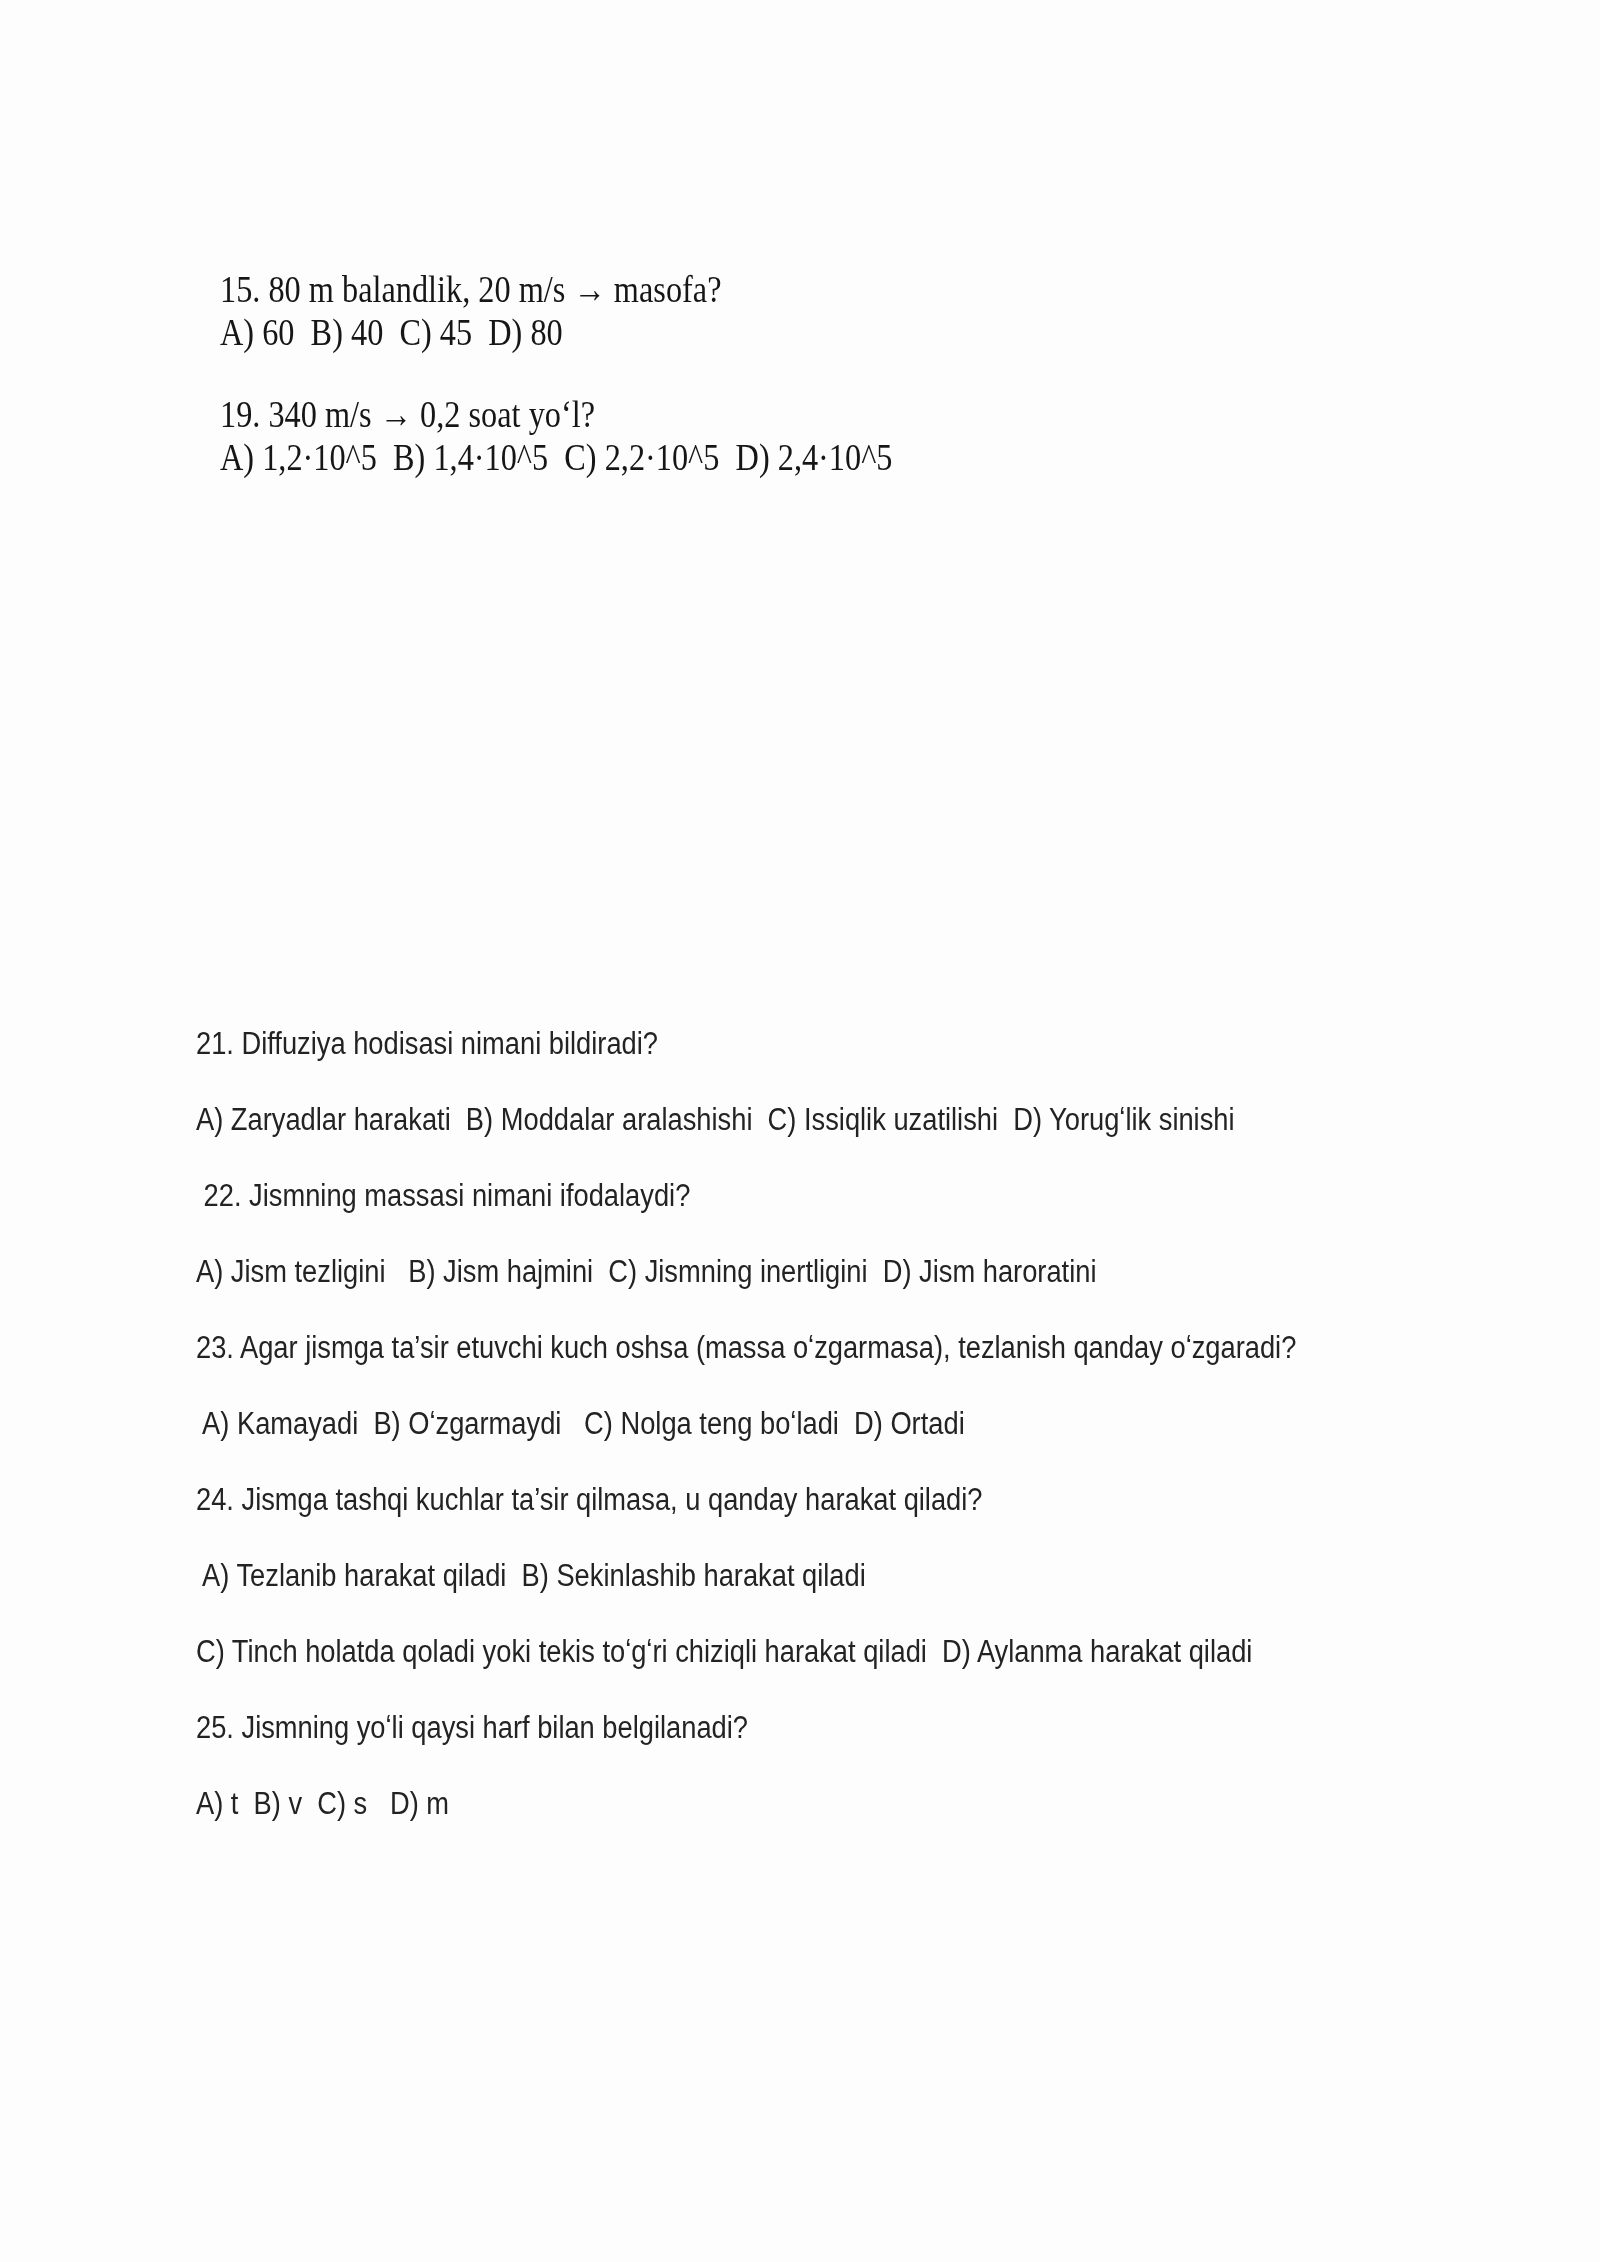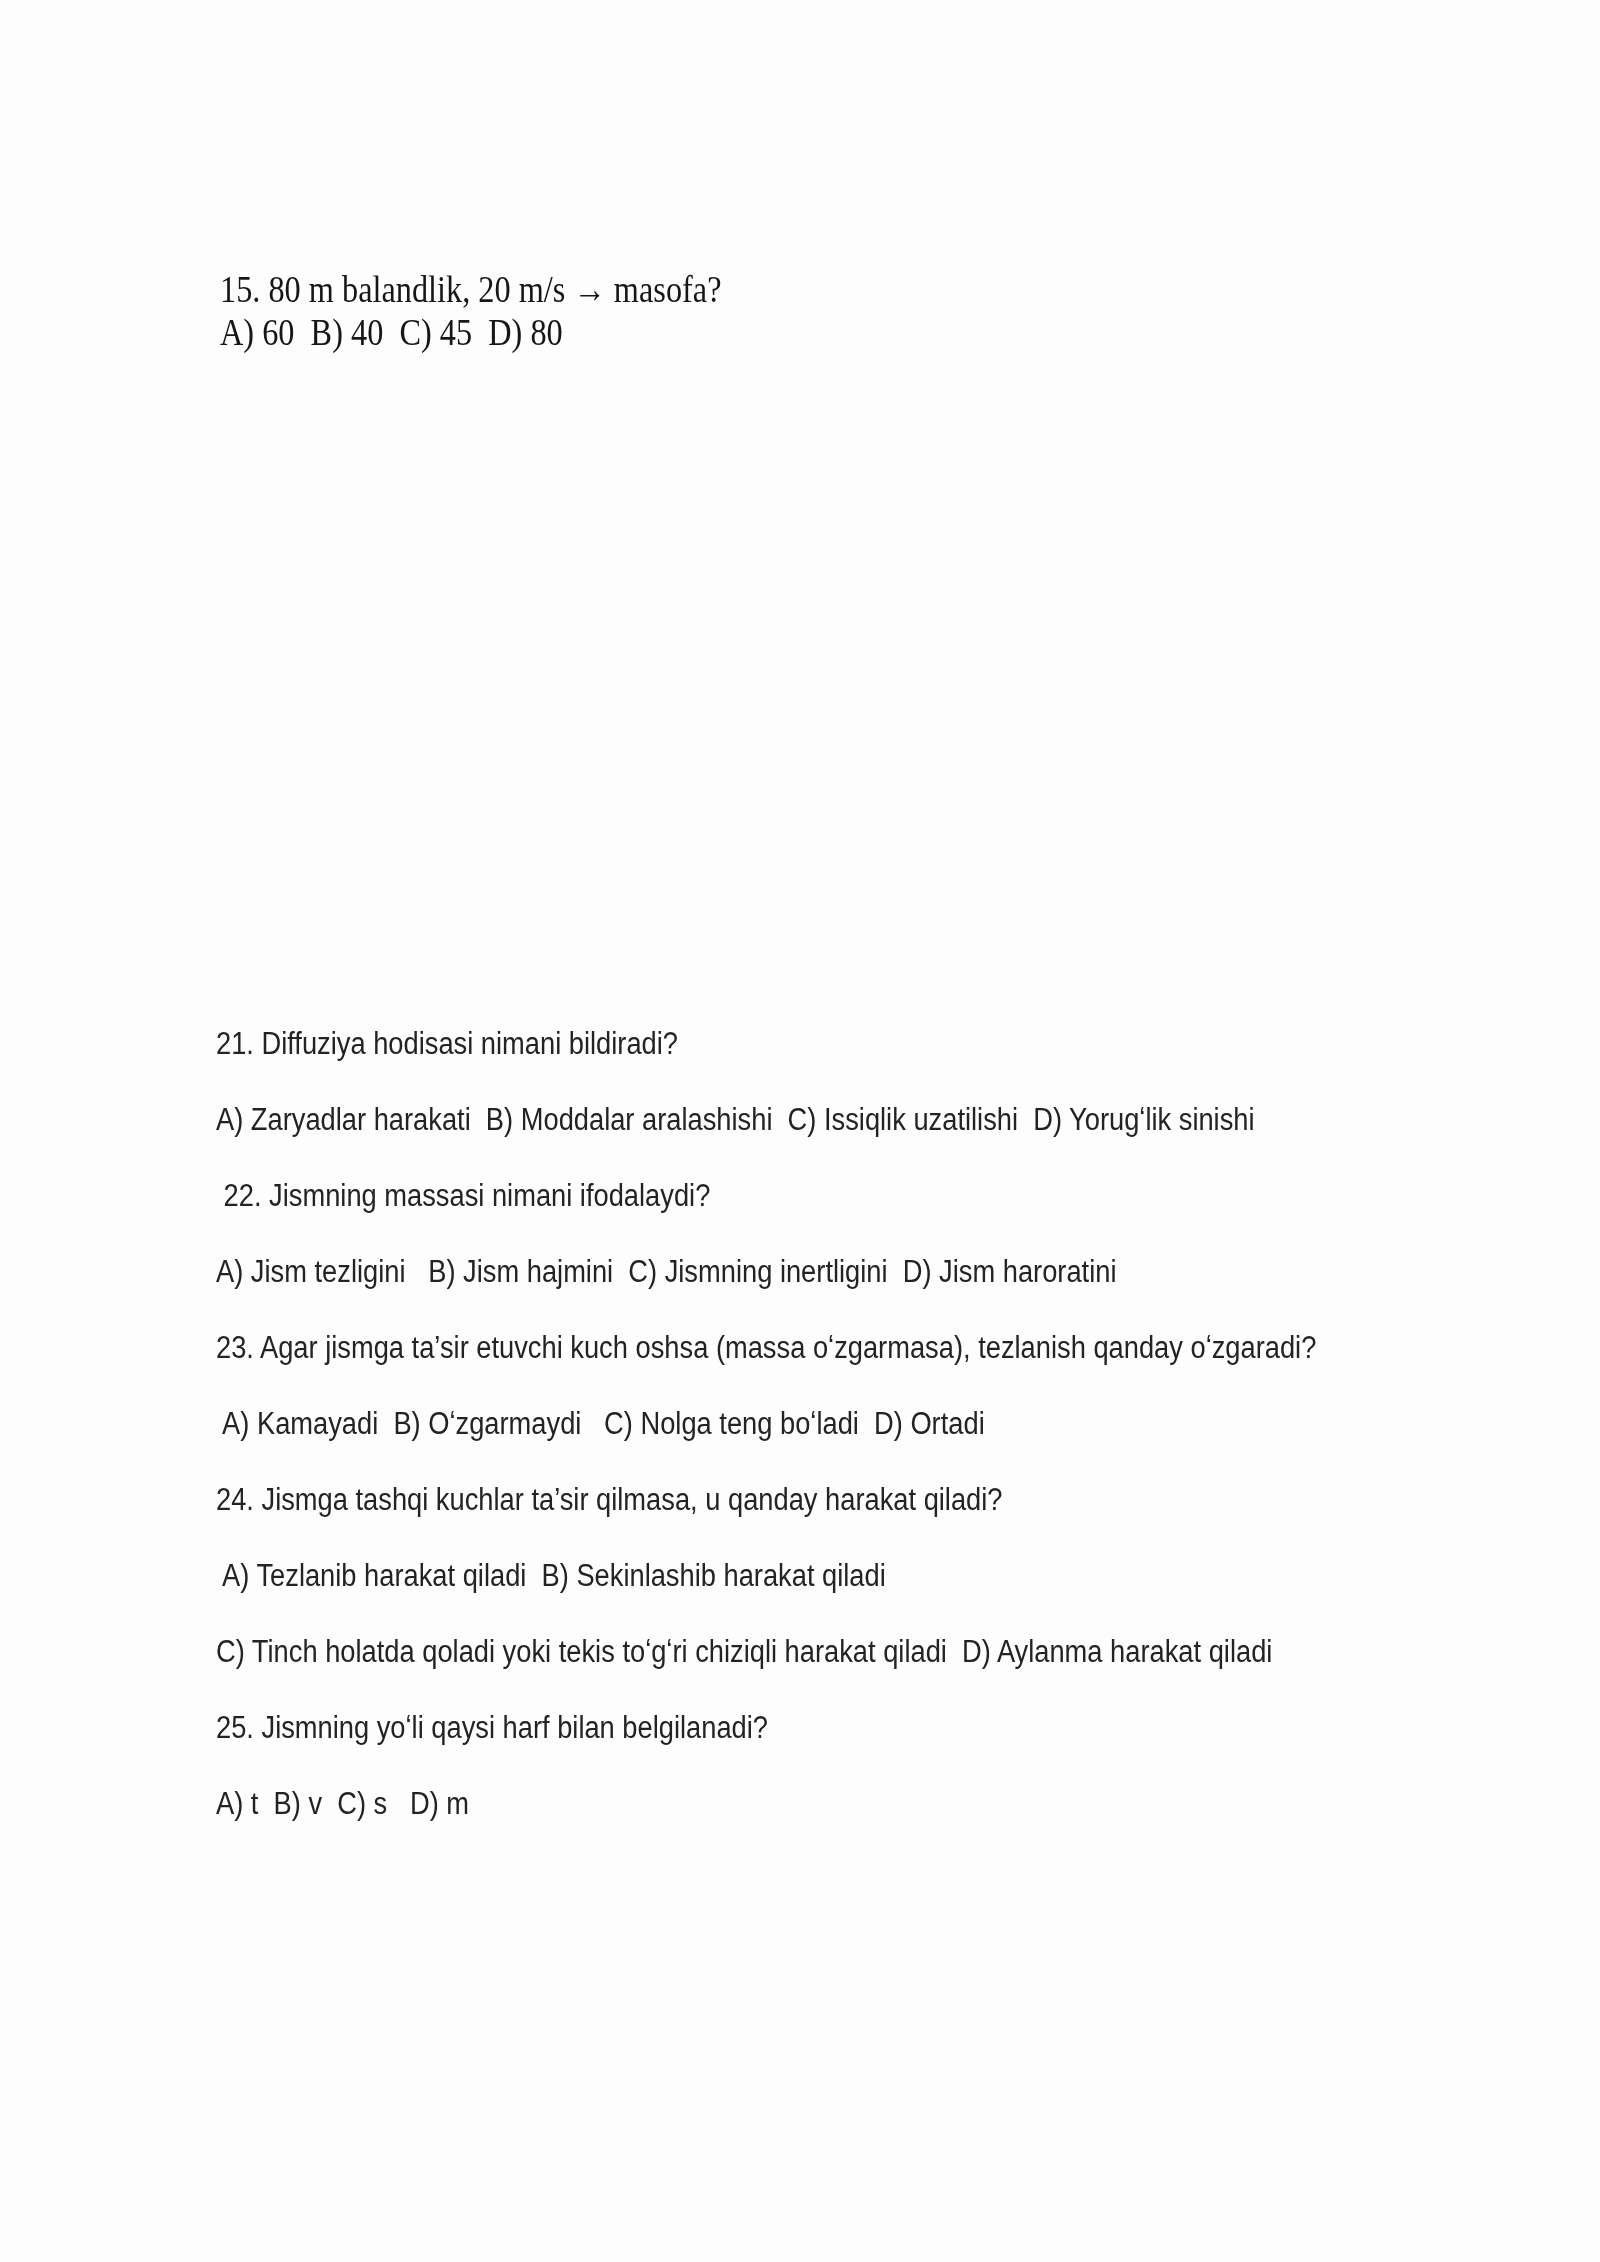--- a/index.html
+++ b/index.html
@@ -27,21 +27,21 @@
     font-size: 38px;
     line-height: 43px;
     color: #161616;
     white-space: pre;
     transform: scaleX(0.85);
     transform-origin: 0 0;
   }
   .sans-section {
     position: absolute;
     top: 1022px;
-    left: 216px;
+    left: 196px;
   }
   .sans-line {
     font-family: "Liberation Sans", sans-serif;
     font-size: 31px;
     line-height: 44px;
     margin-bottom: 32px;
     color: #232323;
     white-space: pre;
     transform: scaleX(0.88);
     transform-origin: 0 0;
@@ -49,20 +49,24 @@
 </style>
 </head>
 <body>
 
 <div class="page">
   <div class="serif-section">
       <div class="serif-block">
         <div class="serif-line">15. 80 m balandlik, 20 m/s → masofa?</div>
         <div class="serif-line">A) 60  B) 40  C) 45  D) 80</div>
       </div>
+      <div class="serif-block">
+        <div class="serif-line">19. 340 m/s → 0,2 soat yoʻl?</div>
+        <div class="serif-line">A) 1,2·10^5  B) 1,4·10^5  C) 2,2·10^5  D) 2,4·10^5</div>
+      </div>
     </div>
   <div class="sans-section">
       <div class="sans-line">21. Diffuziya hodisasi nimani bildiradi?</div>
       <div class="sans-line">A) Zaryadlar harakati  B) Moddalar aralashishi  C) Issiqlik uzatilishi  D) Yorugʻlik sinishi</div>
       <div class="sans-line"> 22. Jismning massasi nimani ifodalaydi?</div>
       <div class="sans-line">A) Jism tezligini   B) Jism hajmini  C) Jismning inertligini  D) Jism haroratini</div>
       <div class="sans-line">23. Agar jismga ta’sir etuvchi kuch oshsa (massa oʻzgarmasa), tezlanish qanday oʻzgaradi?</div>
       <div class="sans-line"> A) Kamayadi  B) Oʻzgarmaydi   C) Nolga teng boʻladi  D) Ortadi</div>
       <div class="sans-line">24. Jismga tashqi kuchlar ta’sir qilmasa, u qanday harakat qiladi?</div>
       <div class="sans-line"> A) Tezlanib harakat qiladi  B) Sekinlashib harakat qiladi</div>

